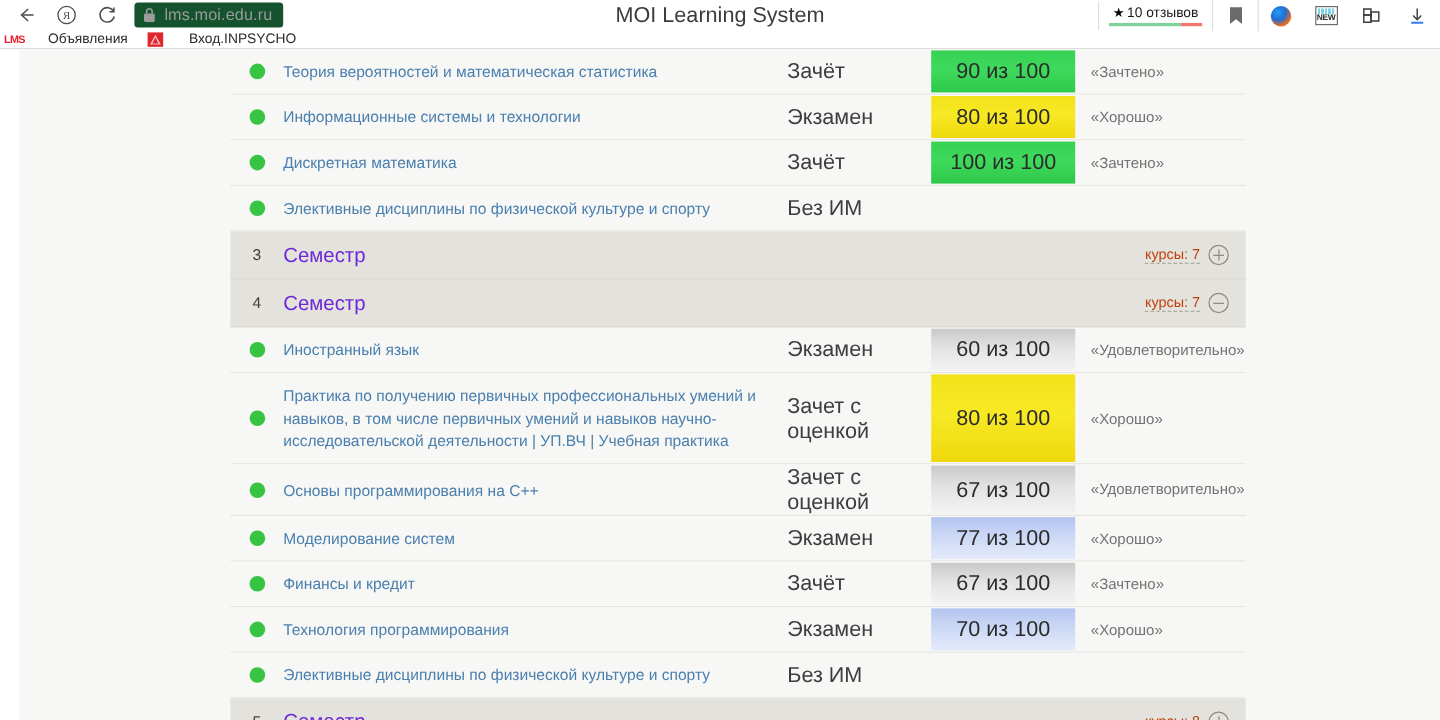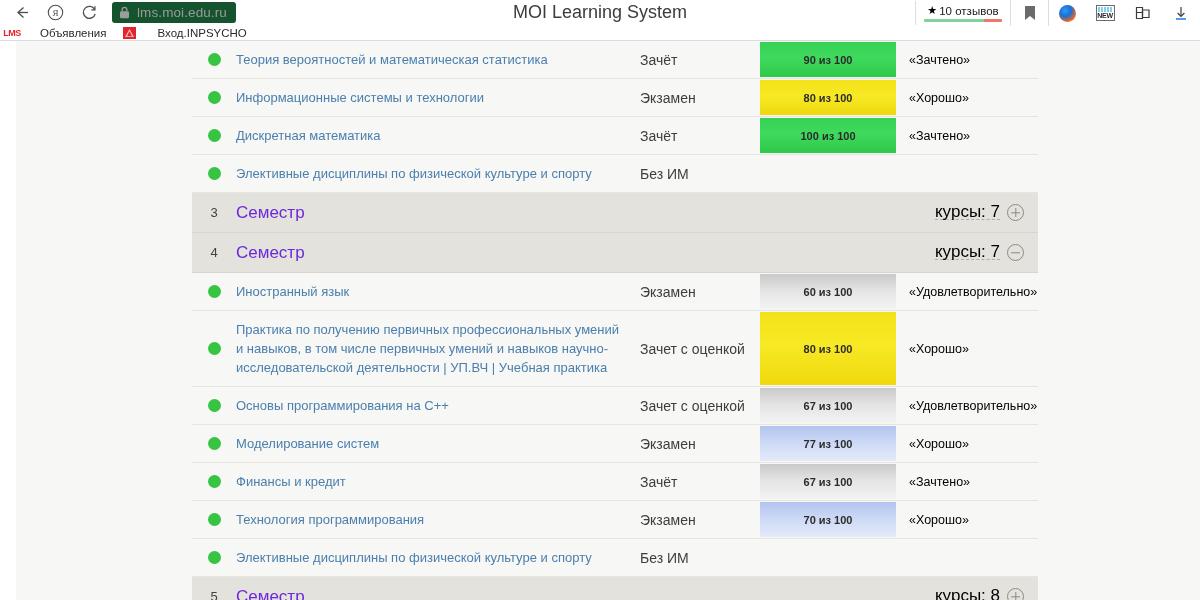--- a/index.html
+++ b/index.html
@@ -176,34 +176,34 @@
   }
   .course-link {
     font-size: 13px;
     color: #4a7fae;
     line-height: 19px;
     text-decoration: none;
   }
   .col-type {
     width: 124px; flex: none;
     display: flex; align-items: center;
-    font-size: 14px; color: #3d3d3d;
+    font-size: 18px; color: #3d3d3d;
     padding-left: 4px;
   }
   .col-score {
-    width: 136px; flex: none;
-    display: flex; align-items: center; justify-content: center;
-    font-size: 11px; font-weight: bold; color: #2b2b2b;
+    width: 120px; flex: none;
+    display: flex; align-items: center; justify-content: center;
+    font-size: 18px; font-weight: normal; color: #2b2b2b;
     margin: 1px 0;
   }
   .col-score.empty { background: none !important; }
   .col-mark {
     width: 142px; flex: none;
     display: flex; align-items: center;
-    font-size: 12.5px; color: #000000;
+    font-size: 12.5px; color: #737373;
     padding-left: 13px;
   }
 
   
   .sc-green  { background: linear-gradient(to bottom, #35d254 0%, #3fd95d 45%, #2ec94a 100%); }
   .sc-yellow { background: linear-gradient(to bottom, #f2e21a 0%, #f7e924 45%, #efd80d 100%); }
   .sc-gray   { background: linear-gradient(to bottom, #c9c9c9 0%, #e3e3e3 45%, #f3f3f3 100%); }
   .sc-blue   { background: linear-gradient(to bottom, #b3c4ef 0%, #cbd8f5 45%, #e4eafb 100%); }
 
   
@@ -221,21 +221,21 @@
   }
   .sem-label {
     flex: 1 1 auto;
     font-size: 17px; color: #6d28d9;
   }
   .sem-right {
     display: flex; align-items: center;
     flex: none;
   }
   .sem-courses {
-    font-size: 17px; color: #000000;
+    font-size: 12px; color: #c2410c;
     border-bottom: 1px dashed #b0ada0;
     margin-right: 7px;
     line-height: 14px;
   }
   .sem-toggle {
     width: 17px; height: 17px;
     border: 1.4px solid #8d8a7e;
     border-radius: 50%;
     position: relative;
     flex: none;

